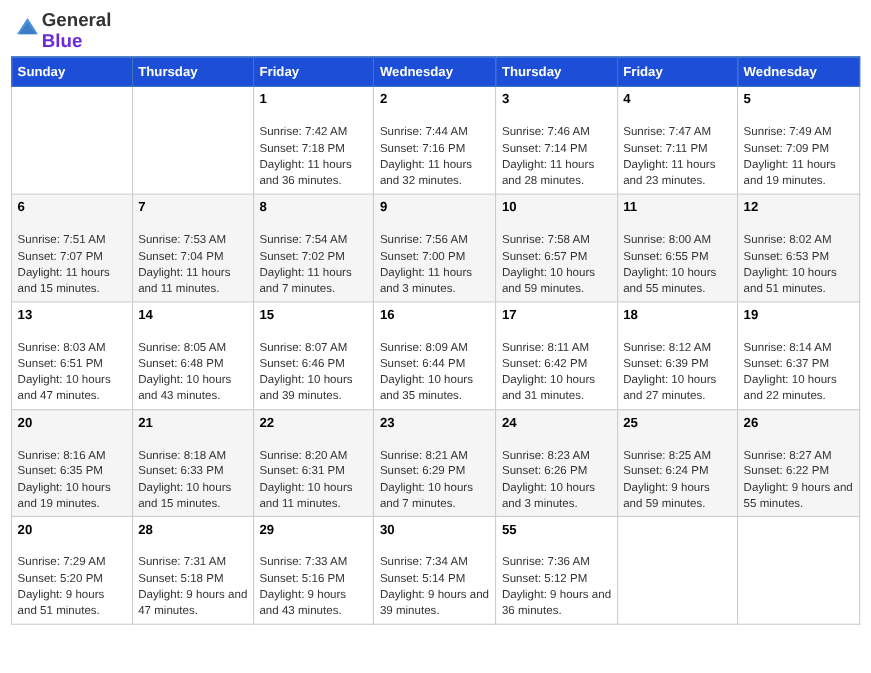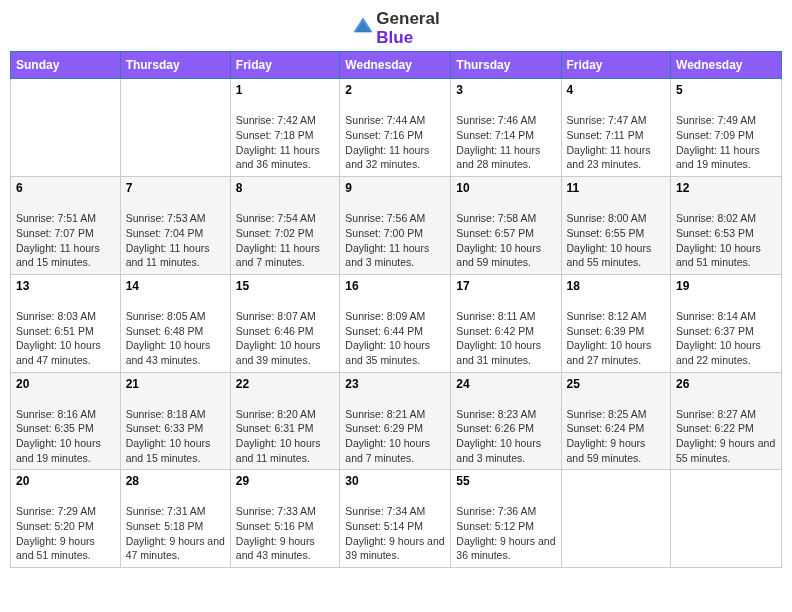--- a/index.html
+++ b/index.html
@@ -6,21 +6,21 @@
     body {
       font-family: Arial, sans-serif;
       background: #fff;
       width: 792px;
       min-height: 612px;
       padding: 10px;
     }
     .header {
       display: flex;
       align-items: flex-start;
-      justify-content: center;
+      justify-content: space-between;
       margin-bottom: 4px;
       padding: 0 4px;
     }
     .logo {
       display: flex;
       align-items: center;
       gap: 2px;
     }
     .logo-icon {
       width: 22px;
@@ -39,21 +39,21 @@
       font-size: 15px;
       color: #333;
       margin-top: 2px;
     }
     .calendar {
       width: 100%;
       border-collapse: collapse;
       font-size: 11px;
     }
     .calendar th {
-      background-color: #8b5cf6;
+      background-color: #1d4ed8;
       color: #fff;
       text-align: left;
       padding: 6px 5px;
       font-size: 12px;
       border: 1px solid #3a76b8;
     }
     .calendar td {
       border: 1px solid #ccc;
       vertical-align: top;
       padding: 4px 5px;

